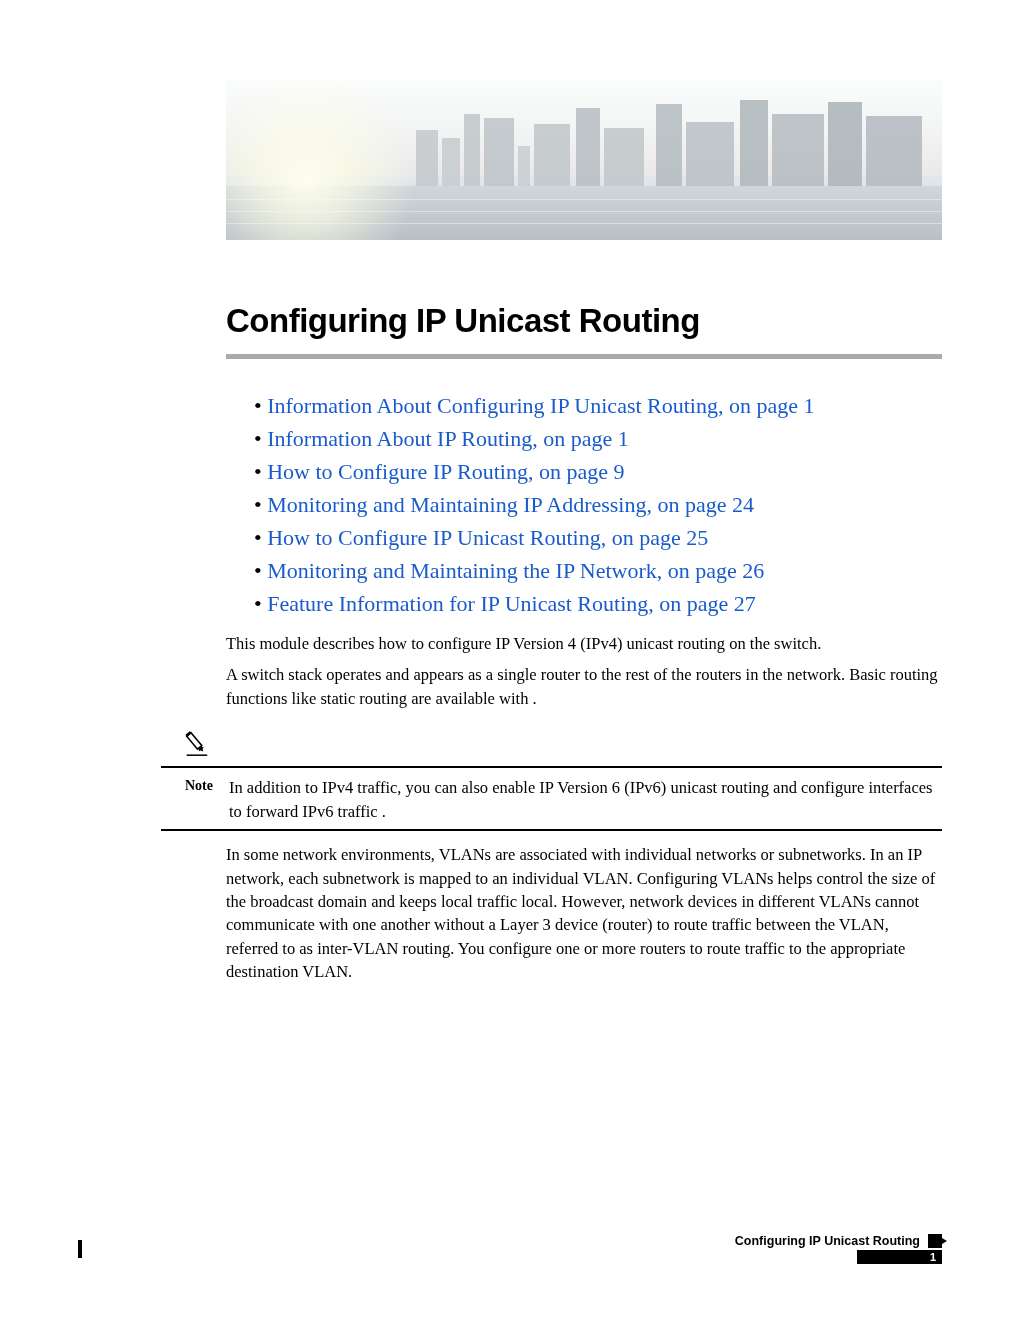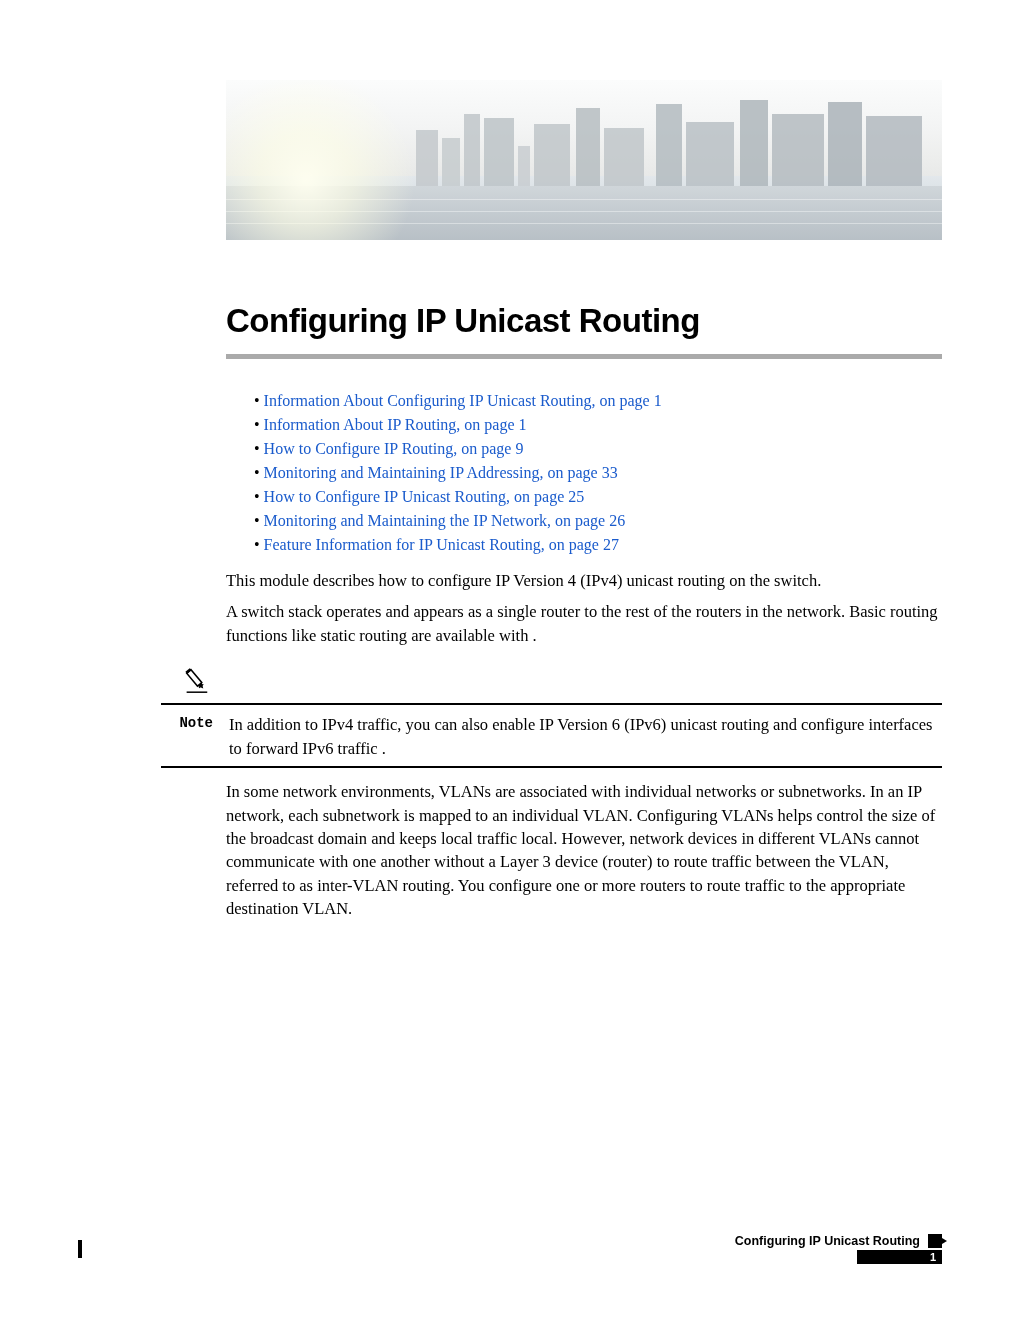--- a/index.html
+++ b/index.html
@@ -72,21 +72,21 @@
     margin-left: 148px;
     margin-top: 14px;
     height: 5px;
     width: 716px;
     background: #aaaaaa;
   }
   ul.toc {
     list-style: none;
     margin-left: 176px;
     margin-top: 30px;
-    font-size: 16px;
+    font-size: 22px;
     line-height: 1.5;
   }
   ul.toc li::before {
     content: "• ";
     color: #000;
   }
   ul.toc a {
     color: #1a5bcc;
     text-decoration: none;
   }
@@ -115,21 +115,21 @@
     width: 30px; height: 30px;
     margin-left: 20px;
   }
   .note-hr {
     height:2px; background:#000; margin-top:4px; width: 781px;
   }
   .note-row {
     display:flex; align-items:flex-start; margin-top:8px; margin-bottom:6px;
   }
   .note-label {
-    font-family: Liberation Mono, monospace;
+    font-family: Liberation Serif, serif;
     font-weight: bold;
     font-size: 14px;
     width: 60px;
     text-align: right;
     padding-right: 8px;
     padding-top:2px;
   }
   .note-text {
     font-size: 16.5px;
     line-height: 1.42;
@@ -206,21 +206,21 @@
     <div class="sunflare"></div>
   </div>
 
   <h1 class="chapter-title">Configuring IP Unicast Routing</h1>
   <div class="title-rule"></div>
 
   <ul class="toc">
     <li><a href="#">Information About Configuring IP Unicast Routing, on page 1</a></li>
     <li><a href="#">Information About IP Routing, on page 1</a></li>
     <li><a href="#">How to Configure IP Routing, on page 9</a></li>
-    <li><a href="#">Monitoring and Maintaining IP Addressing, on page 33</a></li>
+    <li><a href="#">Monitoring and Maintaining IP Addressing, on page 24</a></li>
     <li><a href="#">How to Configure IP Unicast Routing, on page 25</a></li>
     <li><a href="#">Monitoring and Maintaining the IP Network, on page 26</a></li>
     <li><a href="#">Feature Information for IP Unicast Routing, on page 27</a></li>
   </ul>
 
   <div class="body-text">
     <p>This module describes how to configure IP Version 4 (IPv4) unicast routing on the switch.</p>
     <p>A switch stack operates and appears as a single router to the rest of the routers in the network. Basic routing functions like static routing are available with  .</p>
   </div>
 

